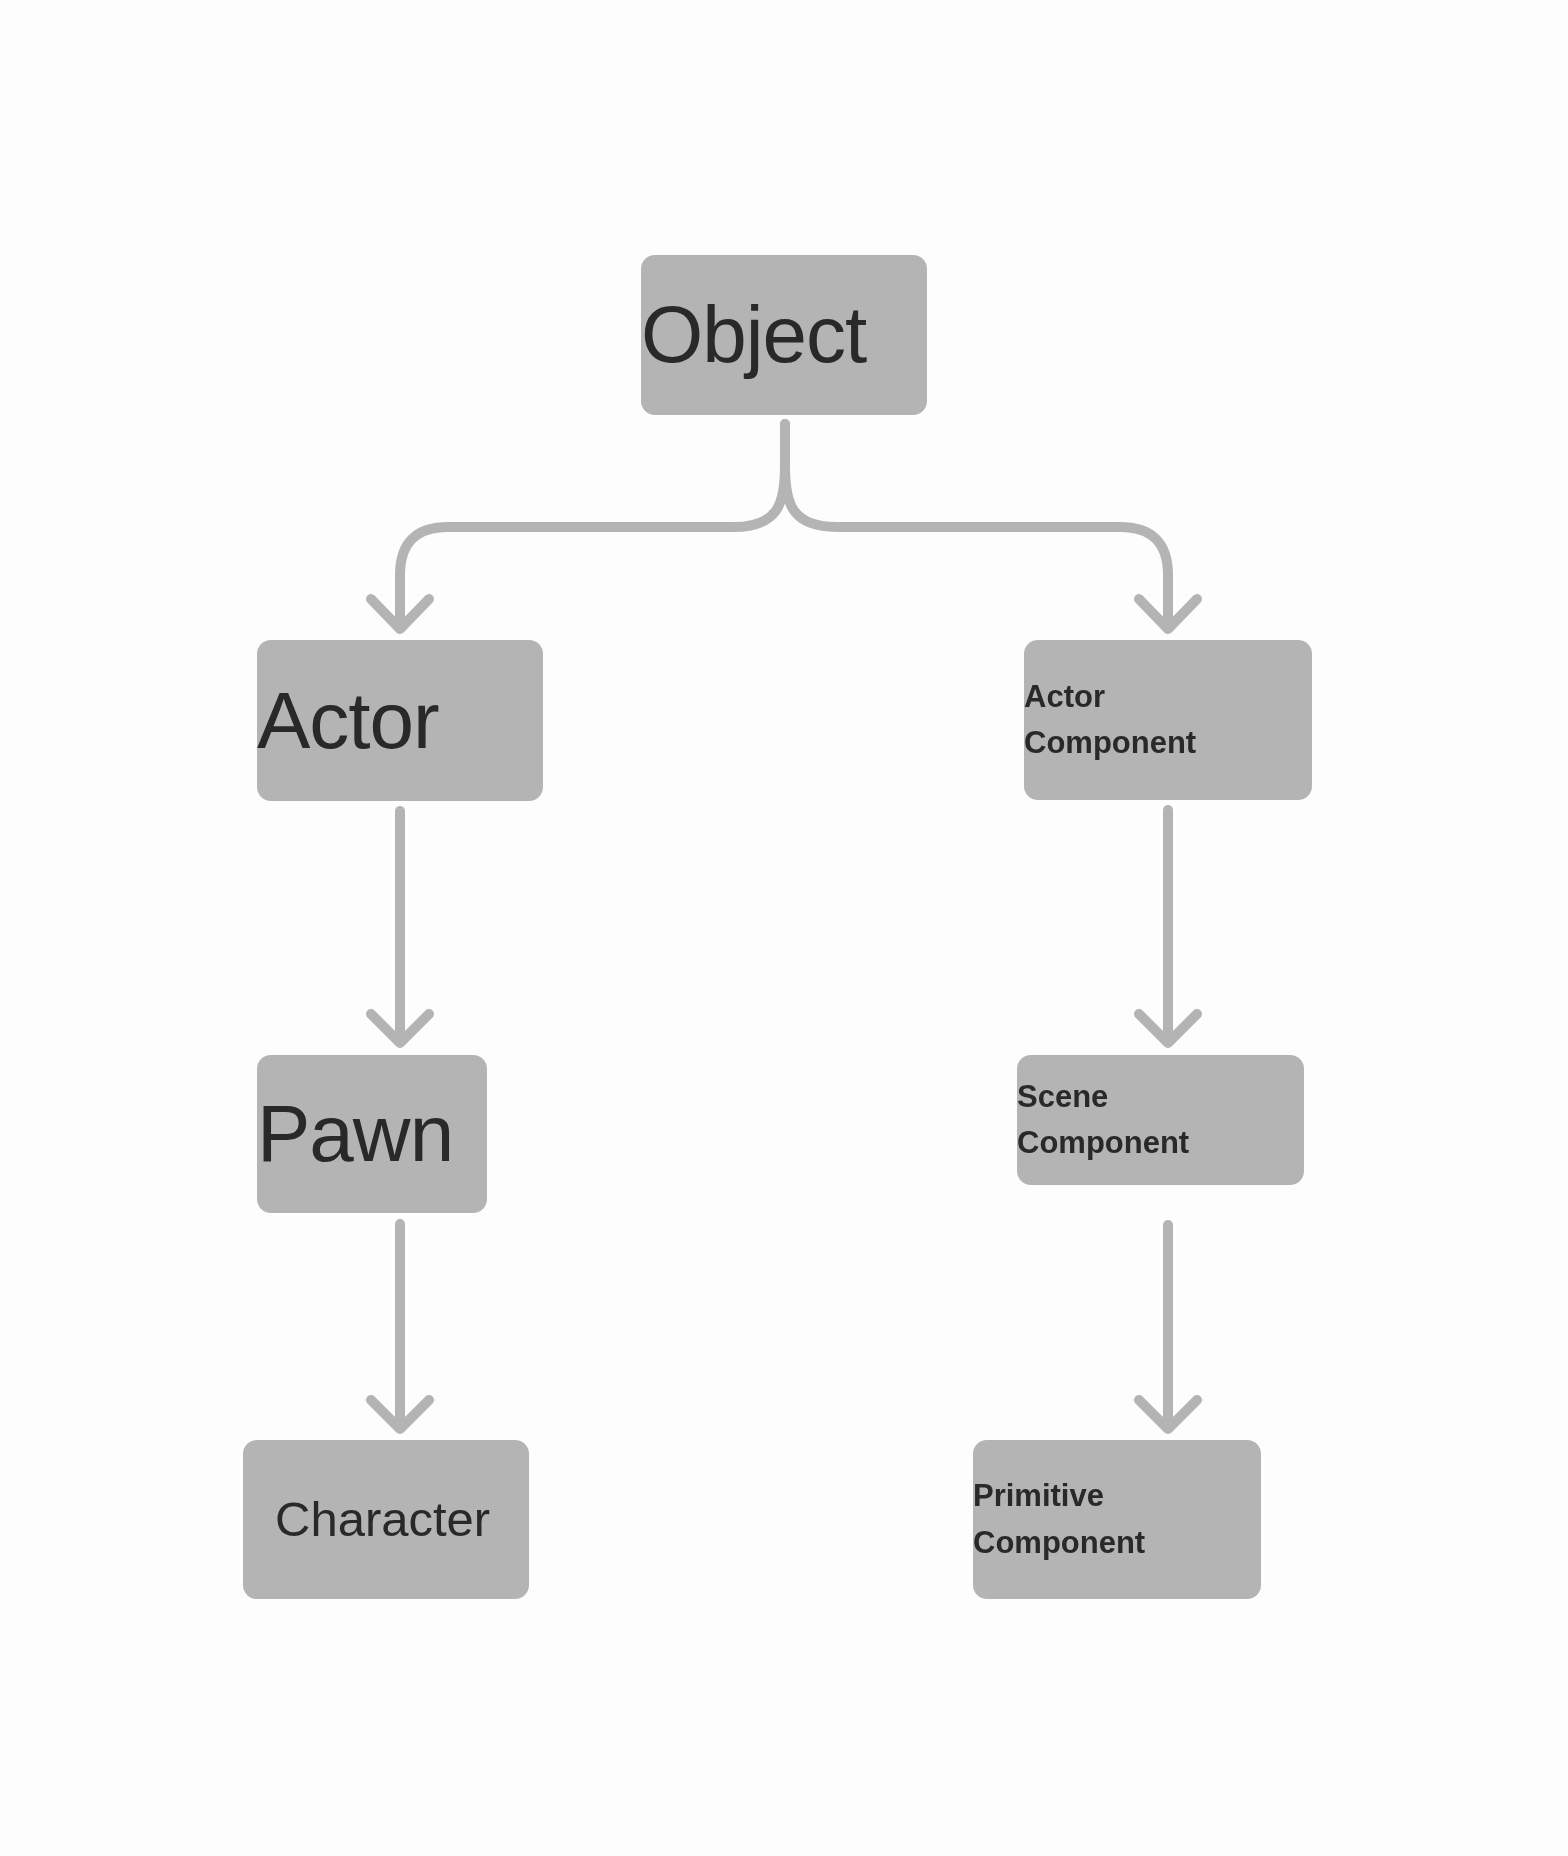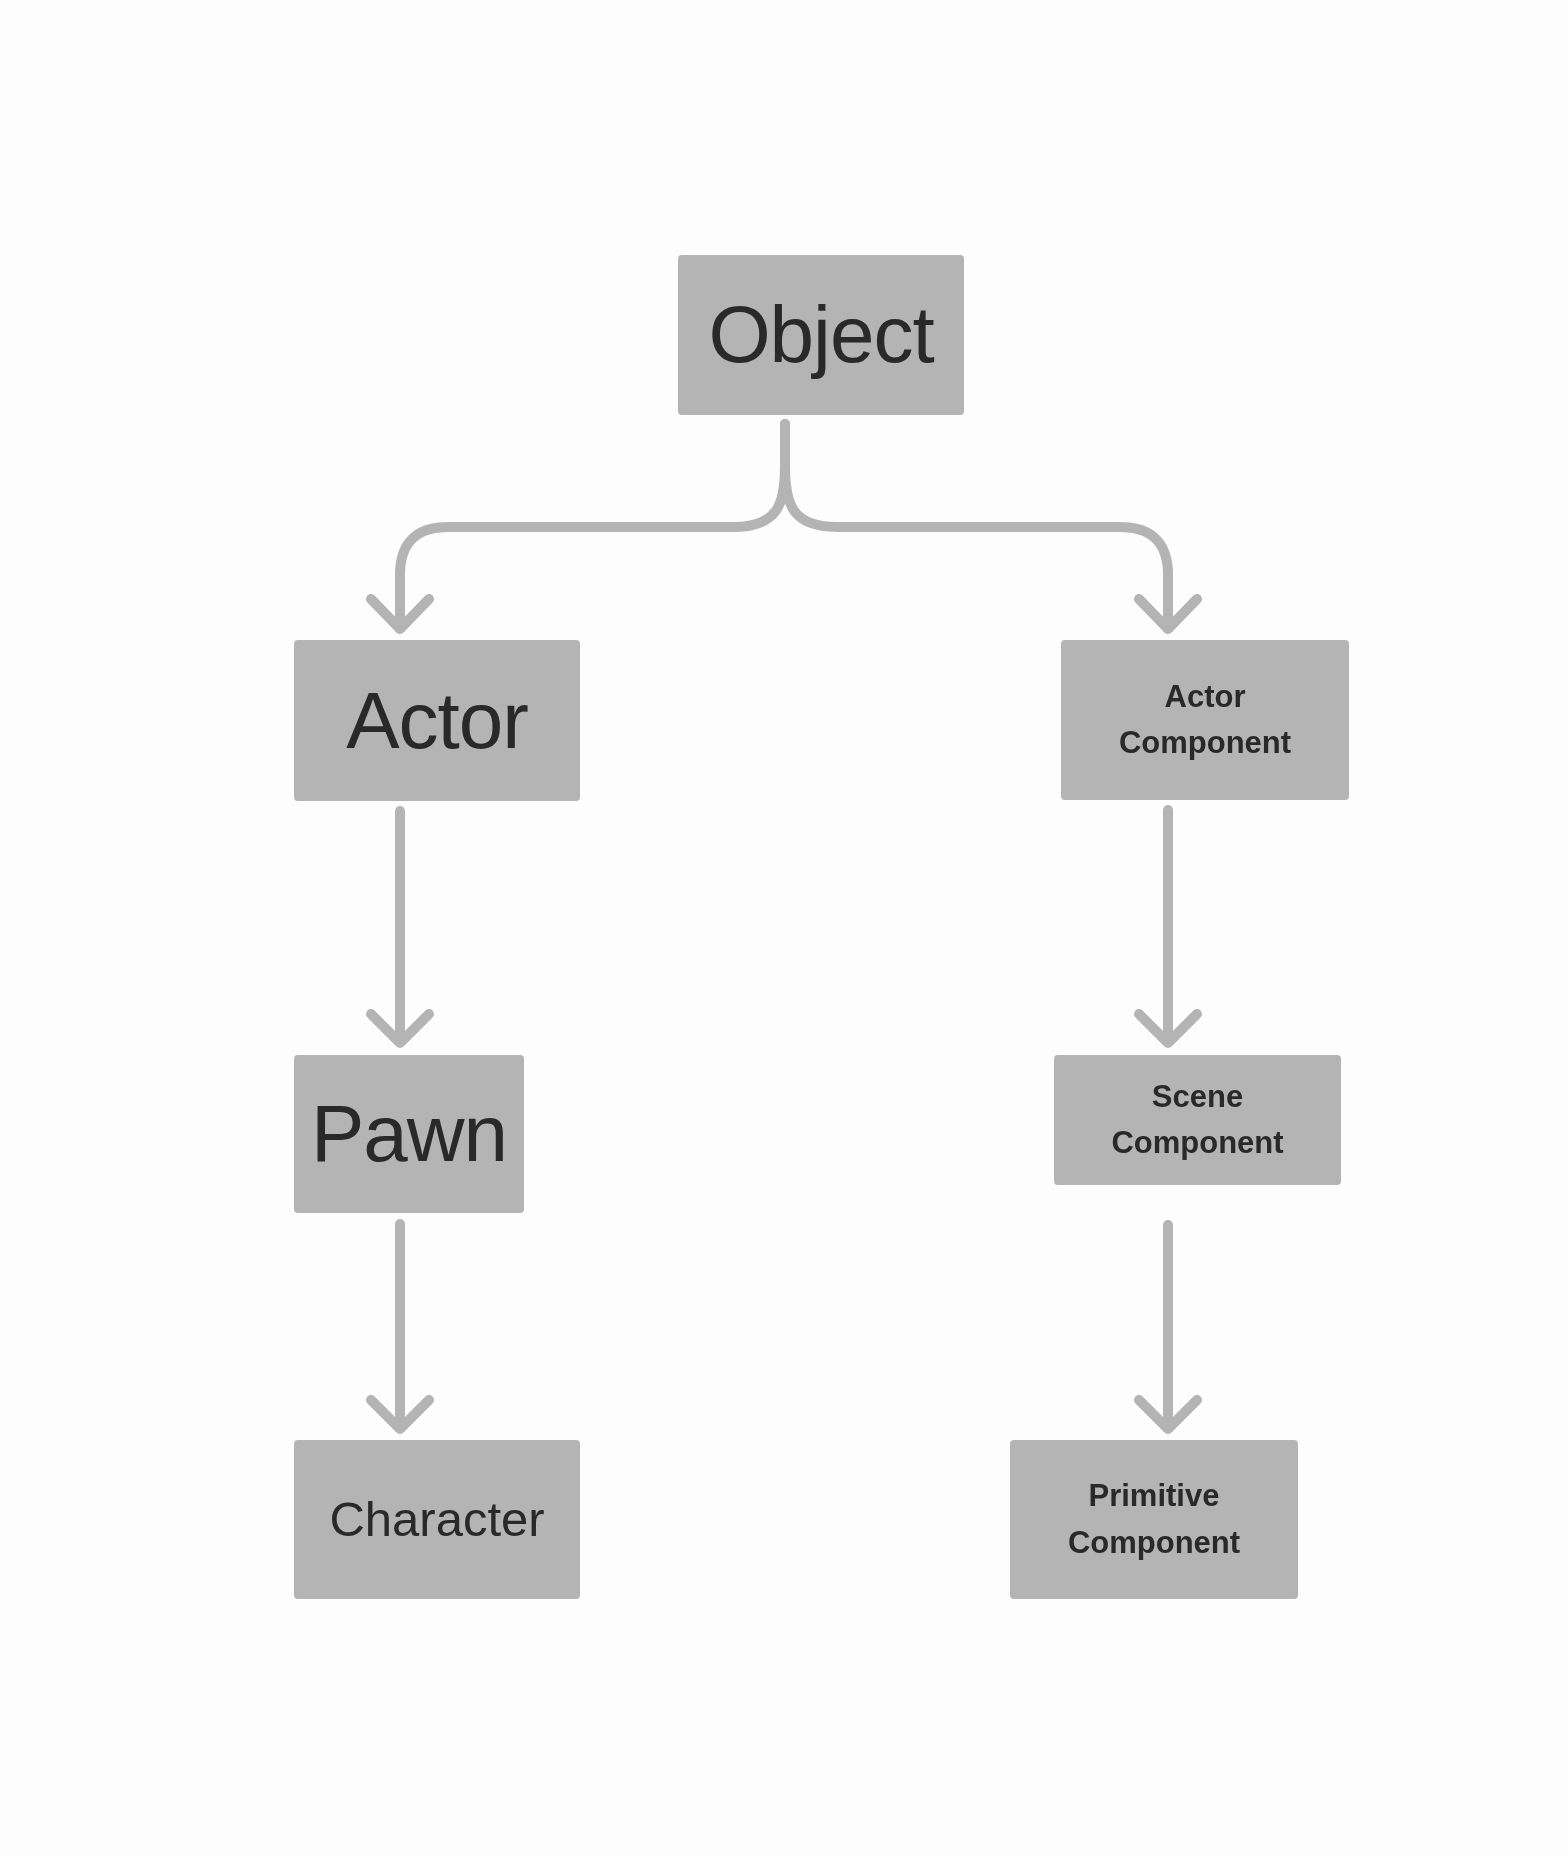--- a/index.html
+++ b/index.html
@@ -31,28 +31,27 @@
   .edge {
     fill: none;
     stroke: var(--connector);
     stroke-width: 10;
     stroke-linecap: round;
     stroke-linejoin: round;
   }
   .node {
     position: absolute;
     background: var(--node-fill);
-    border-radius: 4px;
+    border-radius: 14px;
     color: var(--text);
     display: flex;
     flex-direction: column;
-    align-items: center;
+    align-items: flex-start;
     justify-content: center;
     text-align: center;
-    margin-left: 37px;
   }
   .node .label-big {
     font-size: 80px;
     font-weight: 400;
     line-height: 1.05;
     letter-spacing: -1px;
   }
   .node .label-medium {
     font-size: 49px;
     font-weight: 400;
@@ -62,21 +61,21 @@
     font-size: 31px;
     font-weight: 700;
     line-height: 1.5;
   }
   
   .node-object              { left: 641px; top: 255px;  width: 286px; height: 160px; }
   .node-actor               { left: 257px; top: 640px;  width: 286px; height: 161px; }
   .node-actor-component     { left: 1024px; top: 640px; width: 288px; height: 160px; }
   .node-pawn                { left: 257px; top: 1055px; width: 230px; height: 158px; }
   .node-scene-component     { left: 1017px; top: 1055px; width: 287px; height: 130px; }
-  .node-character           { left: 257px; top: 1440px; width: 286px; height: 159px; }
+  .node-character           { left: 243px; top: 1440px; width: 286px; height: 159px; padding-left: 32px; }
   .node-primitive-component { left: 973px; top: 1440px; width: 288px; height: 159px; }
 </style>
 </head>
 <body>
 
 <div class="canvas">
 
   <svg class="edges-layer" viewBox="0 0 1568 1856" xmlns="http://www.w3.org/2000/svg">
 
     <g>

